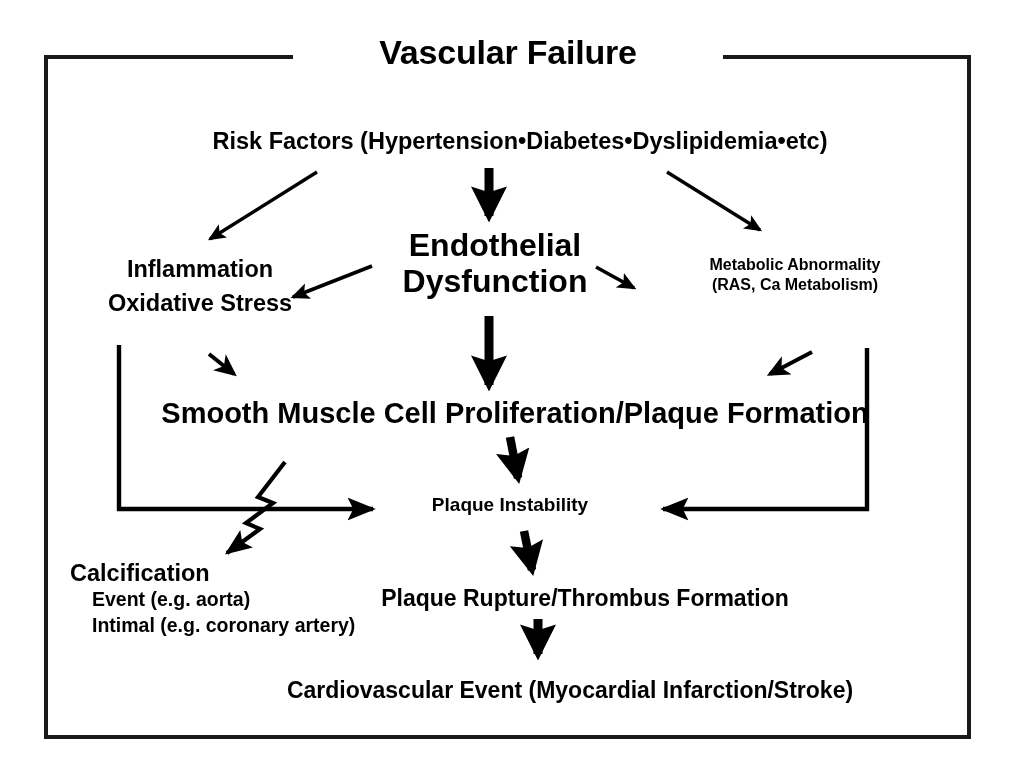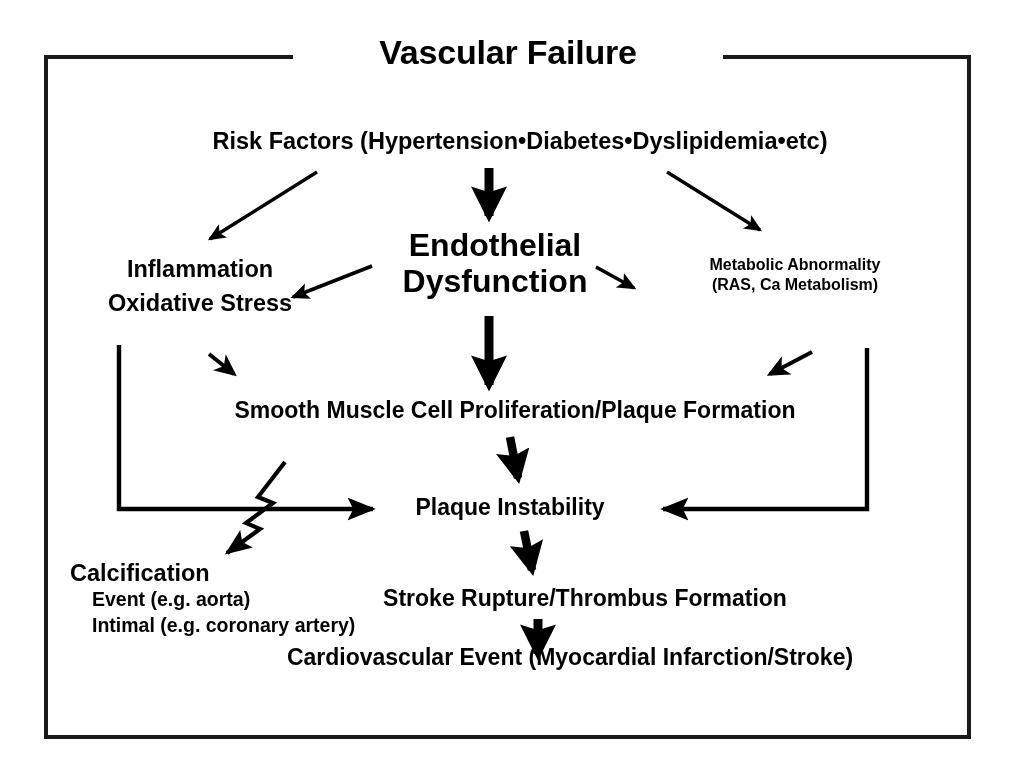--- a/index.html
+++ b/index.html
@@ -63,32 +63,32 @@
     font-size: 23.5px;
     line-height: 1.45;
   }
   #node-metabolic {
     left: 630px; top: 255px; width: 330px;
     font-size: 16px;
     line-height: 1.28;
   }
   #node-smc {
     left: 100px; top: 397px; width: 830px;
-    font-size: 23px;
+    font-size: 29px;
   }
   #node-plaque-instability {
     left: 360px; top: 494px; width: 300px;
-    font-size: 23px;
+    font-size: 19px;
   }
   #node-plaque-rupture {
     left: 300px; top: 585px; width: 570px;
     font-size: 23px;
   }
   #node-cv-event {
-    left: 190px; top: 644px; width: 760px;
+    left: 190px; top: 677px; width: 760px;
     font-size: 23px;
   }
   #node-calcification {
     left: 60px; top: 560px; width: 400px;
     text-align: left;
     font-size: 23.5px;
     margin-left: 10px;
   }
   #node-calcification .sub {
     display: block;
@@ -191,20 +191,20 @@
     <span>Plaque Instability</span>
   </div>
 
   <div class="node" id="node-calcification">
     <span class="head">Calcification</span>
     <span class="sub">Event (e.g. aorta)</span>
     <span class="sub">Intimal (e.g. coronary artery)</span>
   </div>
 
   <div class="node" id="node-plaque-rupture">
-    <span>Stroke Rupture/Thrombus Formation</span>
+    <span>Plaque Rupture/Thrombus Formation</span>
   </div>
 
   <div class="node" id="node-cv-event">
     <span>Cardiovascular Event (Myocardial Infarction/Stroke)</span>
   </div>
 
 </div>
 
 </body></html>

